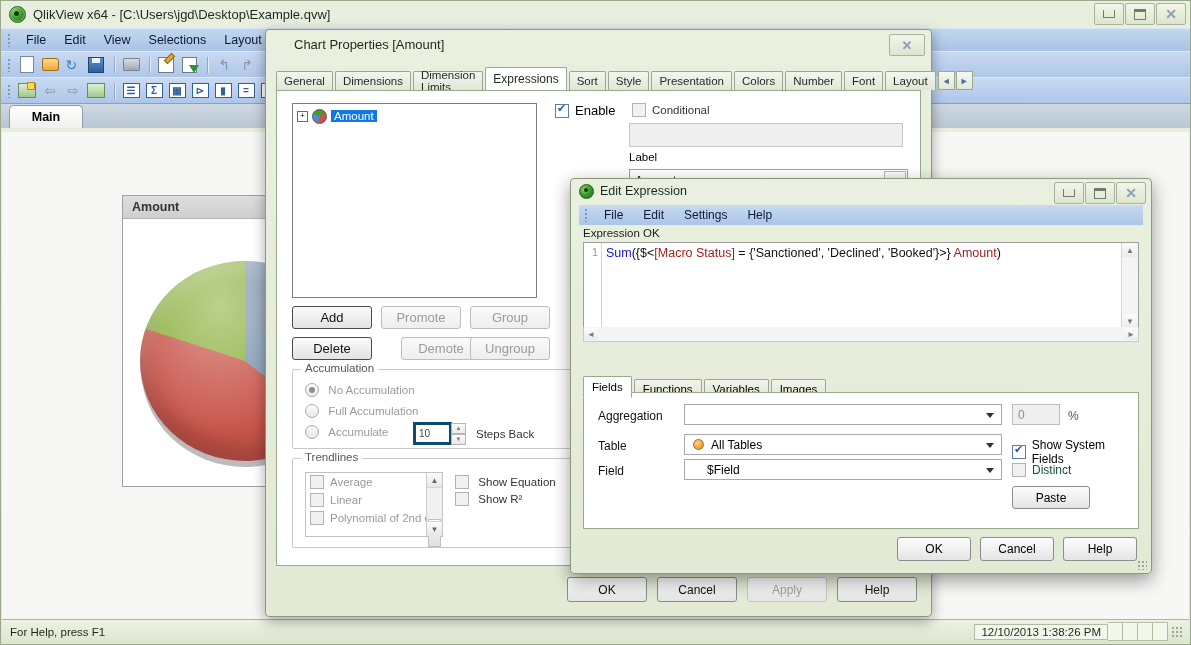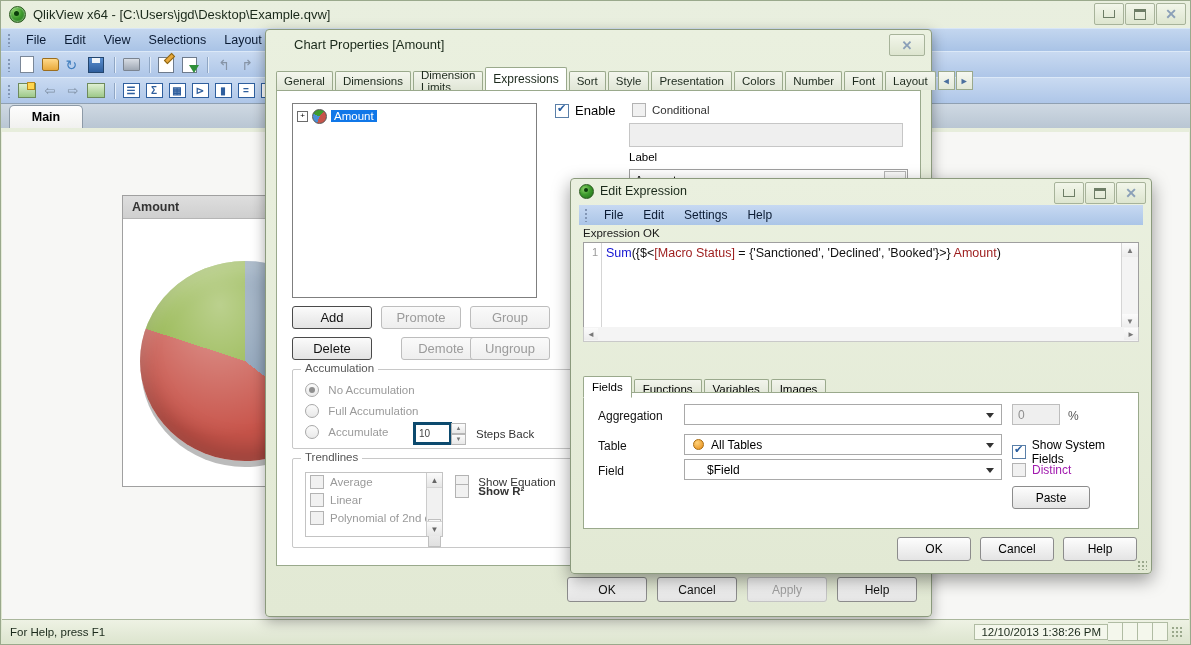--- a/index.html
+++ b/index.html
@@ -452,21 +452,21 @@
         <div class="lb-scroll">
           <div class="lb-arrow">▲</div>
           <div class="lb-thumb"></div>
           <div class="lb-arrow" style="position:absolute;bottom:0;left:0;right:0;border-bottom:none;border-top:1px solid #d5d5d5;">▼</div>
         </div>
       </div>
       <div style="position:absolute;left:162px;top:15px;">
         <span class="chk"></span>
         <span class="rowlbl" style="color:#333;">Show Equation</span>
       </div>
-      <div style="position:absolute;left:162px;top:24px;font-weight:bold;">
+      <div style="position:absolute;left:162px;top:32px;">
         <span class="chk"></span>
         <span class="rowlbl" style="color:#333;">Show R²</span>
       </div>
     </div>
 
     <div id="enable-row">
       <span class="chk on"></span>
       <span>Enable</span>
     </div>
     <div id="cond-row">
@@ -558,21 +558,21 @@
       <span style="font-size:12px;">Show System Fields</span>
     </div>
 
     <div class="fld-label" style="left:14px;top:71px;">Field</div>
     <div class="combo" style="left:100px;top:66px;width:318px;padding-left:22px;">
       <span>$Field</span>
       <span class="caret"></span>
     </div>
     <div style="position:absolute;left:428px;top:70px;display:flex;align-items:center;">
       <span class="chk"></span>
-      <span style="font-size:12px;color:#a21caf;">Distinct</span>
+      <span style="font-size:12px;color:#14532d;">Distinct</span>
     </div>
 
     <div class="paste-btn" style="left:428px;top:93px;">Paste</div>
   </div>
 
   <div id="ee-bottom">
     <div class="ee-dlg-btn">OK</div>
     <div class="ee-dlg-btn">Cancel</div>
     <div class="ee-dlg-btn">Help</div>
   </div>

